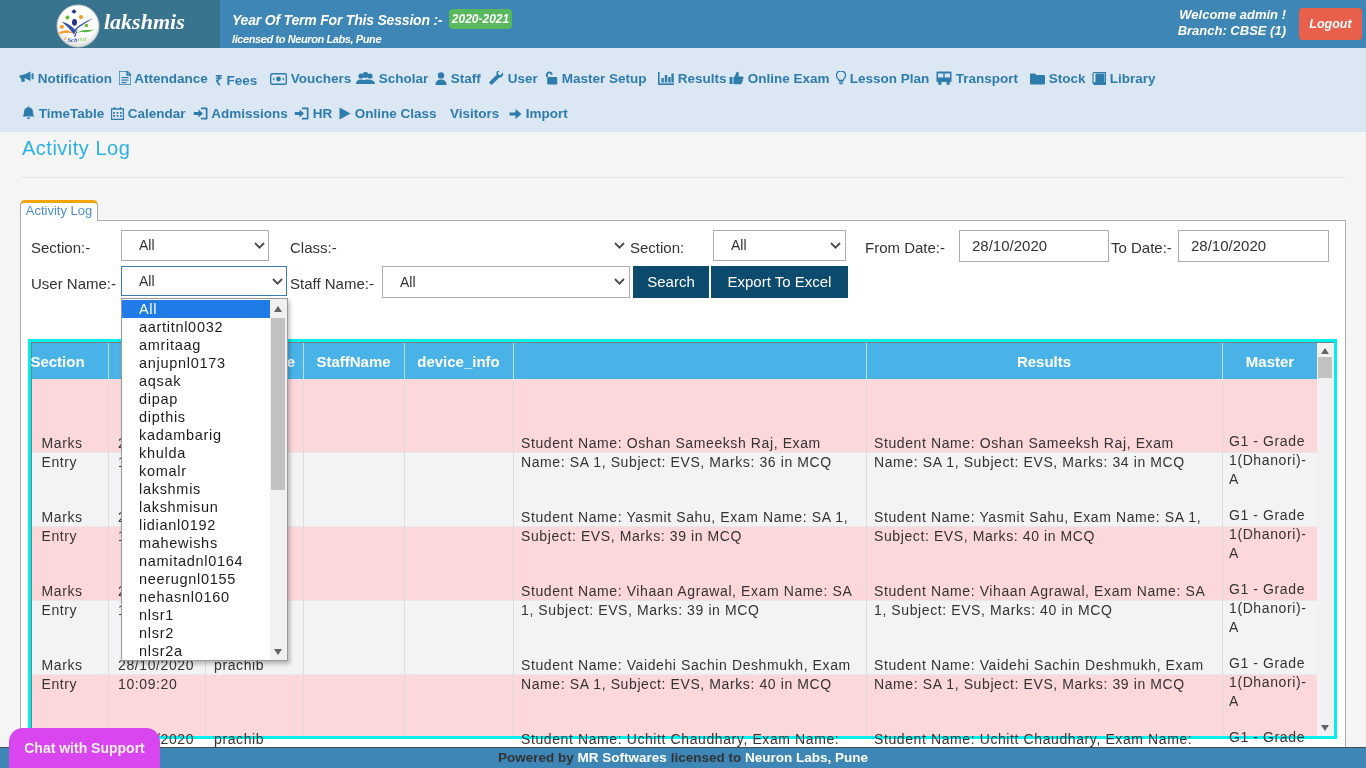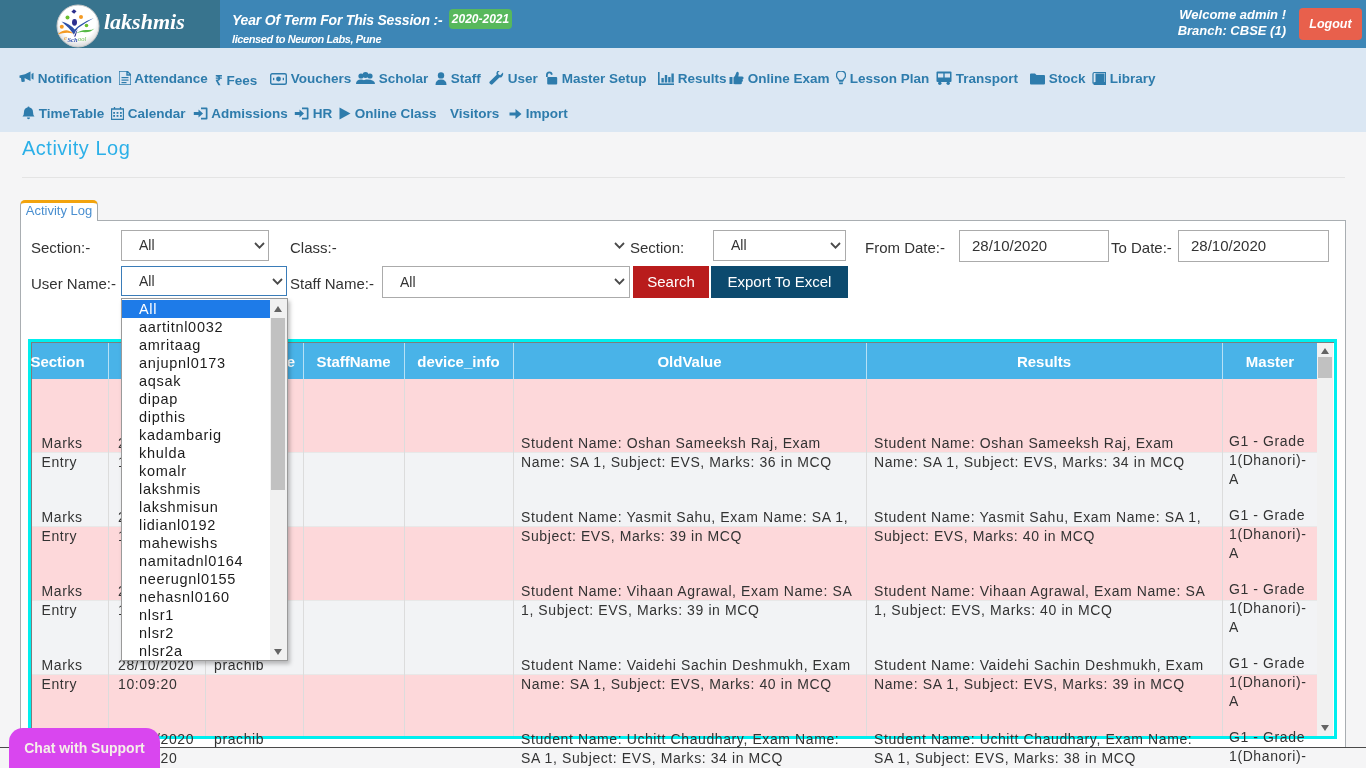--- a/index.html
+++ b/index.html
@@ -230,32 +230,31 @@
   <div class="lbl" style="left:31px;top:275px">User Name:-</div>
   <div class="ctrl sel" style="left:121px;top:266px;width:166px;height:30px;line-height:28px;border-color:#3a7cb8">All</div>
   <svg class="chev" style="left:272px;top:278px" viewBox="0 0 11 7">
       <path d="M1 1 L5.5 5.6 L10 1" fill="none" stroke="#4a4a4a" stroke-width="1.8"></path>
     </svg>
   <div class="lbl" style="left:290px;top:275px">Staff Name:-</div>
   <div class="ctrl sel" style="left:382px;top:266px;width:248px;height:32px;line-height:30px">All</div>
   <svg class="chev" style="left:614px;top:278px" viewBox="0 0 11 7">
       <path d="M1 1 L5.5 5.6 L10 1" fill="none" stroke="#4a4a4a" stroke-width="1.8"></path>
     </svg>
-  <div class="btn" style="left:633px;top:266px;width:76px;height:32px;line-height:32px;background:#b91c1c">Search</div>
+  <div class="btn" style="left:633px;top:266px;width:76px;height:32px;line-height:32px;background:#0c4a6e">Search</div>
   <div class="btn" style="left:711px;top:266px;width:137px;height:32px;line-height:32px;background:#0c4a6e">Export To Excel</div>
 
   <div class="abs" id="twrap"></div>
   <div class="abs" id="tinner"></div>
   <div class="abs thead"></div>
   <div class="th" style="left:16px;width:83px">Section</div>
   <div class="th" style="left:107px;width:98px">Date/Time</div>
   <div class="th" style="left:205px;width:106px">UserName</div>
   <div class="th" style="left:303px;width:101px">StaffName</div>
   <div class="th" style="left:404px;width:109px">device_info</div>
-  <div class="th" style="left:513px;width:353px">OldValue</div>
   <div class="th" style="left:866px;width:356px">Results</div>
   <div class="th" style="left:1222px;width:96px">Master</div>
   <div class="row pink" style="top:379px;height:74px;border-bottom:1px solid #e8e8e8"></div>
   <div class="row gray" style="top:453px;height:74px;border-bottom:1px solid #e8e8e8"></div>
   <div class="row pink" style="top:527px;height:74px;border-bottom:1px solid #e8e8e8"></div>
   <div class="row gray" style="top:601px;height:74px;border-bottom:1px solid #e8e8e8"></div>
   <div class="row pink" style="top:675px;height:61px"></div>
   <div class="vdh" style="left:108px"></div>
     <div class="vdh" style="left:205px"></div>
     <div class="vdh" style="left:303px"></div>
@@ -339,14 +338,15 @@
   <div class="sbtrack" style="left:270px;top:299px;width:17px;height:361px"></div>
   <svg class="abs" style="left:274px;top:306px" width="8" height="6">
       <path d="M0 6 L4 0 L8 6 Z" fill="#646464"></path>
     </svg>
   <div class="sbthumb" style="left:271px;top:318px;width:14px;height:172px"></div>
   <svg class="abs" style="left:274px;top:649px" width="8" height="6">
       <path d="M0 0 L4 6 L8 0 Z" fill="#646464"></path>
     </svg>
 
   <div class="abs" id="fline"></div>
+  <div class="abs" id="footer">Powered by <b>MR Softwares</b> licensed to <b>Neuron Labs, Pune</b></div>
   <div class="abs" id="chat">Chat with Support</div>
 </div>
 
 </body></html>

